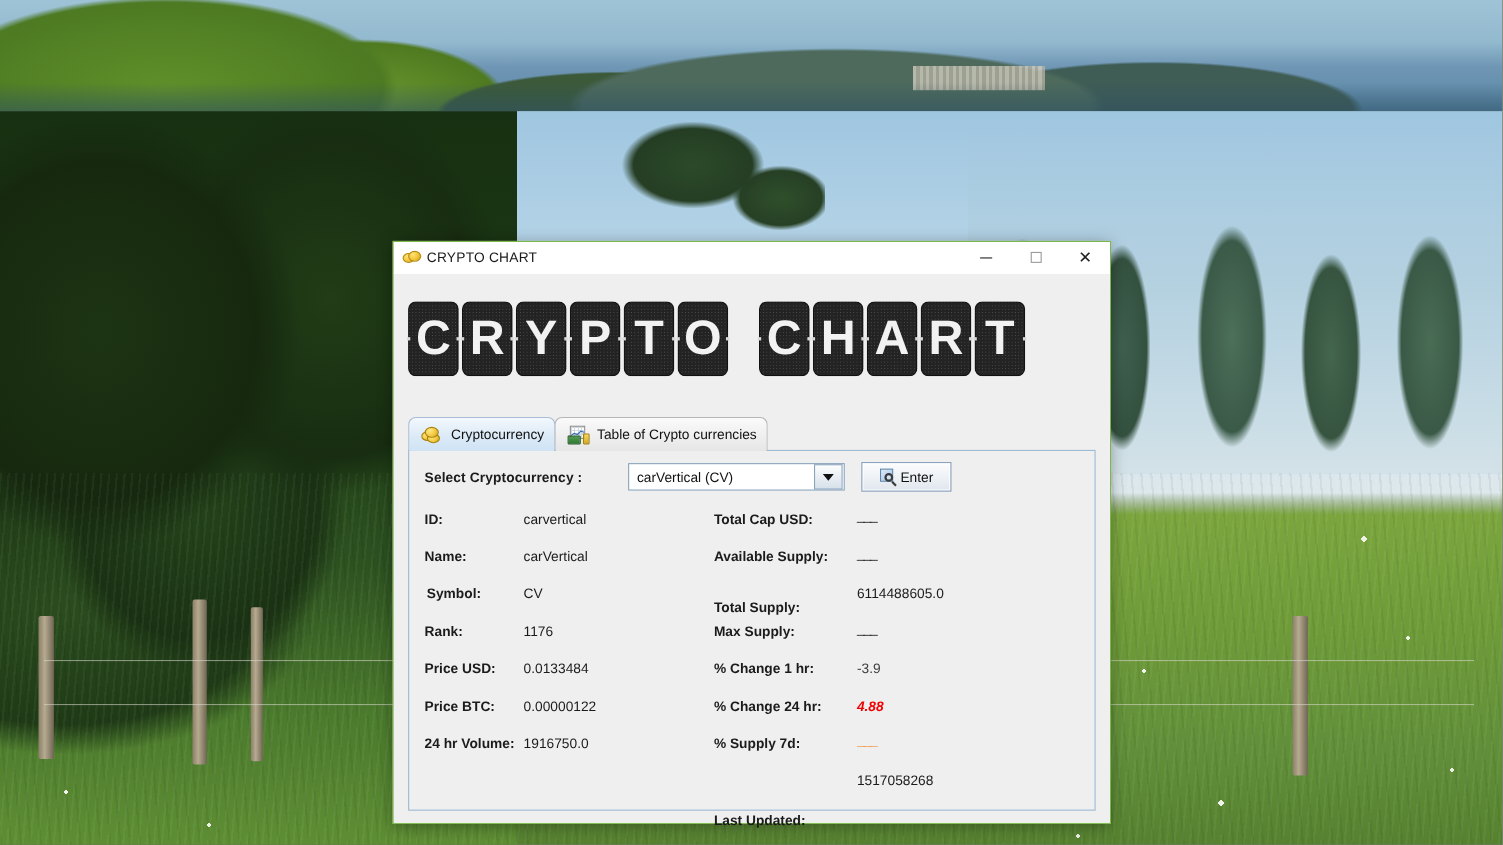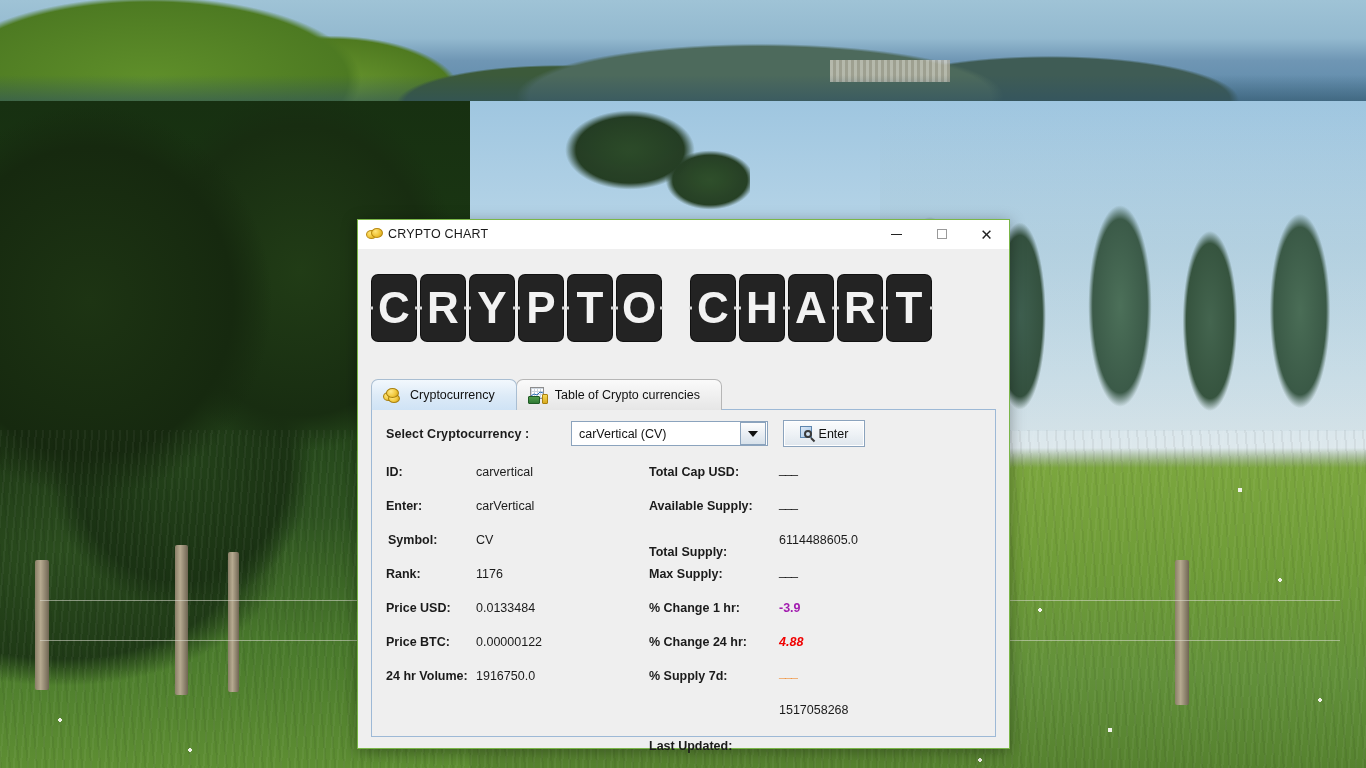--- a/index.html
+++ b/index.html
@@ -159,21 +159,21 @@
   .tile.gap{ background:none; box-shadow:none; width:22px; }
   .tile.gap::before, .tile.gap::after{ display:none; }
 
   
   #tabs{
     position:absolute; left:13px; top:130px;
     display:flex; align-items:flex-end; height:31px;
   }
   .tab{
     height:31px; display:flex; align-items:center; gap:7px;
-    padding:0 21px 0 11px;
+    padding:0 9px 0 11px;
     border:1px solid #a9bed2; border-bottom:none;
     border-radius:7px 7px 0 0;
     font-size:12.5px; color:#101010;
     position:relative;
   }
   .tab.active{
     background:linear-gradient(to bottom,#f2f8fd 0%, #dceaf7 55%, #cfe3f5 100%);
     z-index:3;
   }
   .tab.inactive{
@@ -239,21 +239,21 @@
     border:2px solid #3a3a3a; border-radius:50%; background:rgba(230,240,250,.6); }
   #enter-btn .mag .handle{ position:absolute; left:11px; top:11px; width:5px; height:2px;
     background:#3a3a3a; transform:rotate(45deg); transform-origin:left center; }
   #enter-label{ font-size:12.5px; color:#101010; }
 
   
   #grid{ position:absolute; left:0; top:48px; right:0; bottom:0; }
   .field{ position:absolute; font-size:12.5px; }
   .f-label{ font-weight:bold; color:#1b1b1b; }
   .f-value{ color:#1b1b1b; }
-  .f-value.green{ color:#a21caf; font-weight:bold; }
+  .f-value.green{ color:#404040; font-weight:normal; }
   .f-value.red{ color:#f00000; font-weight:bold;font-style:italic; }
   .f-value.orange{ color:#f07c10; font-weight:bold; }
   .f-value.dash{ letter-spacing:-1px; }
 </style>
 </head>
 <body>
 
 <div id="desktop">
 
   <div id="wall-top">
@@ -375,21 +375,21 @@
                 <span class="handle"></span>
             </span>
             <span id="enter-label">Enter</span>
           </div>
         </div>
 
         <div id="grid">
 
           <div class="field f-label" style="left:14px;top:7px;">ID:</div>
           <div class="field f-value" style="left:104px;top:7px;">carvertical</div>
-          <div class="field f-label" style="left:14px;top:41px;">Enter:</div>
+          <div class="field f-label" style="left:14px;top:41px;">Name:</div>
           <div class="field f-value" style="left:104px;top:41px;">carVertical</div>
           <div class="field f-label" style="left:16px;top:75px;">Symbol:</div>
           <div class="field f-value" style="left:104px;top:75px;">CV</div>
           <div class="field f-label" style="left:14px;top:109px;">Rank:</div>
           <div class="field f-value" style="left:104px;top:109px;">1176</div>
           <div class="field f-label" style="left:14px;top:143px;">Price USD:</div>
           <div class="field f-value" style="left:104px;top:143px;">0.0133484</div>
           <div class="field f-label" style="left:14px;top:177px;">Price BTC:</div>
           <div class="field f-value" style="left:104px;top:177px;">0.00000122</div>
           <div class="field f-label" style="left:14px;top:211px;">24 hr Volume:</div>

